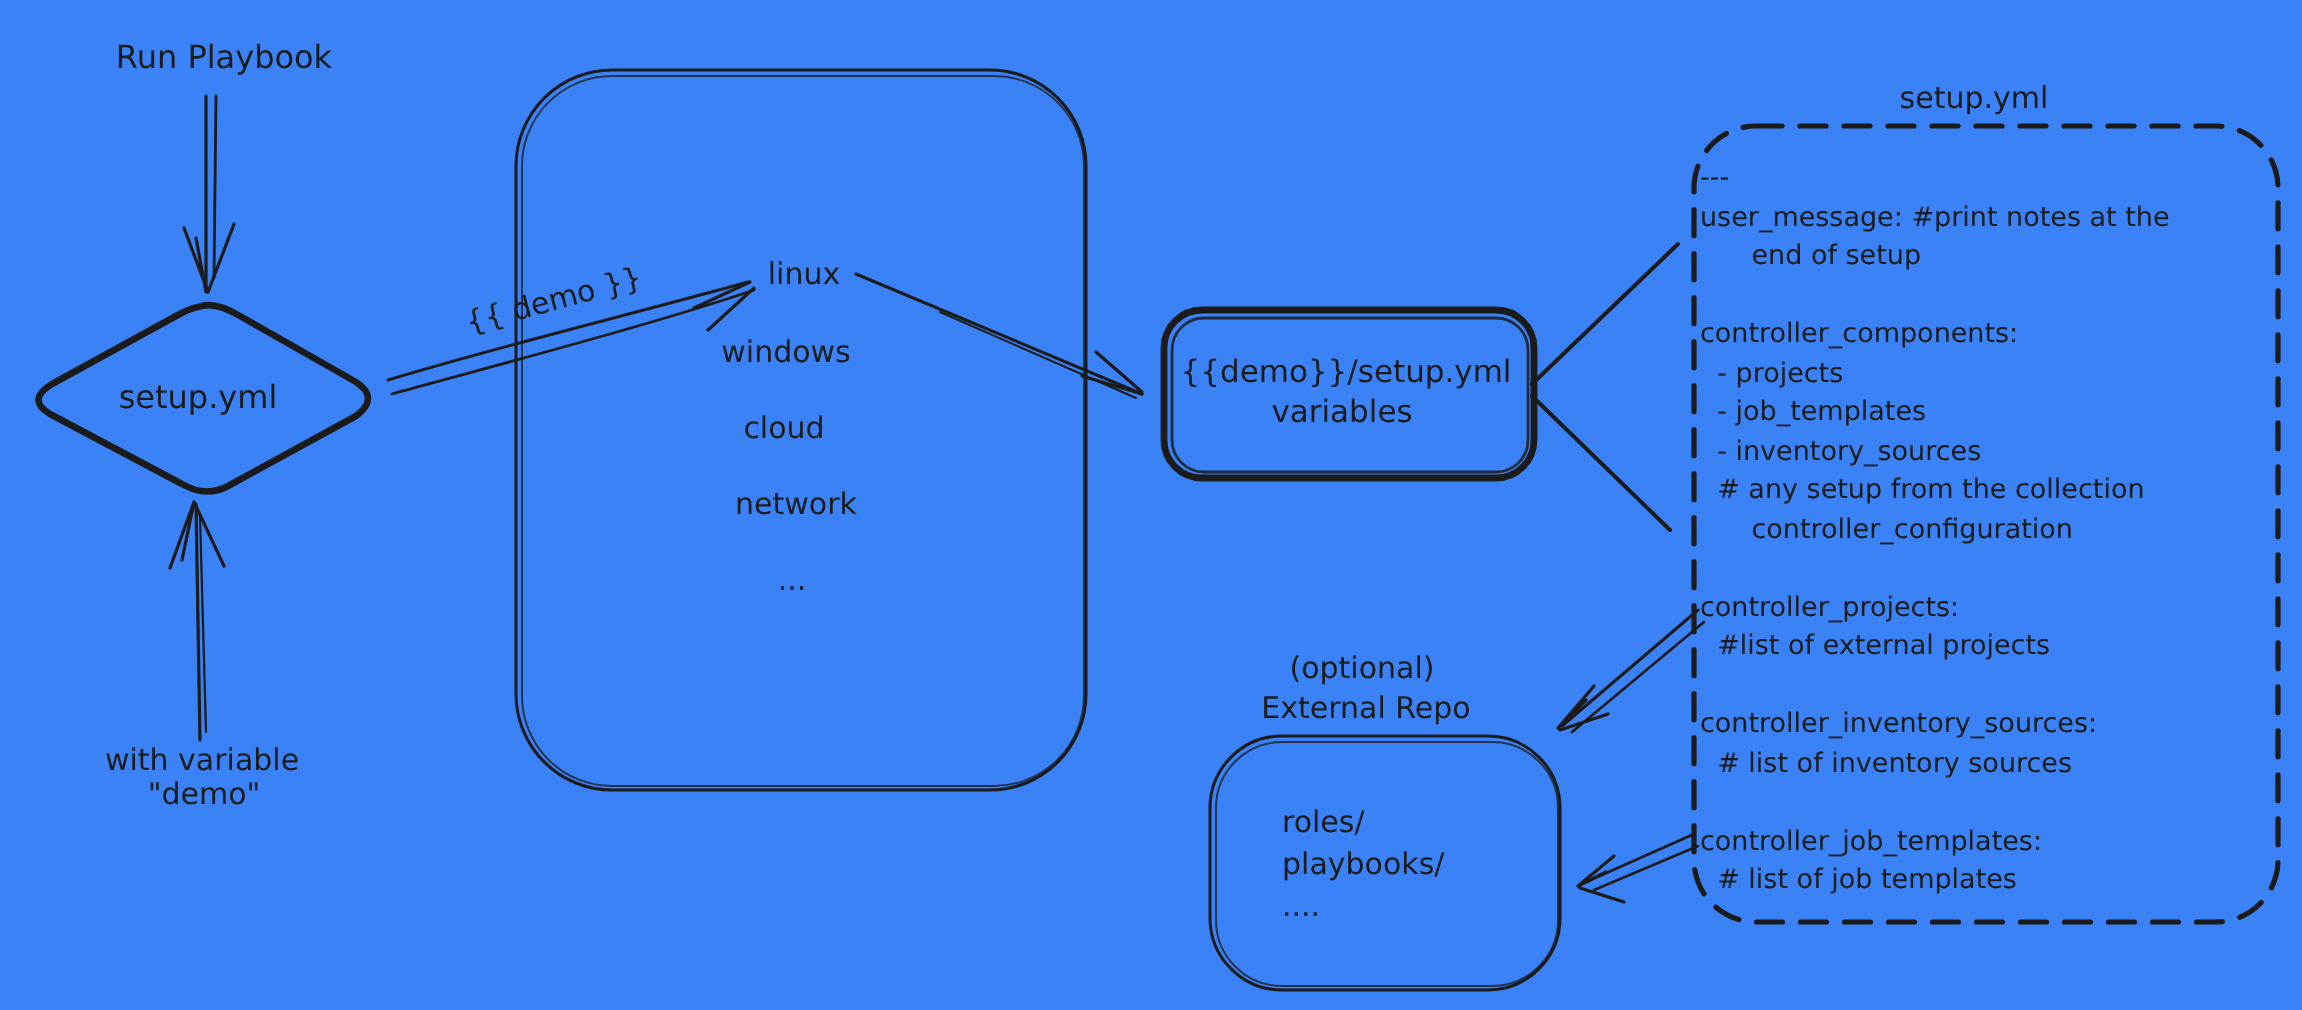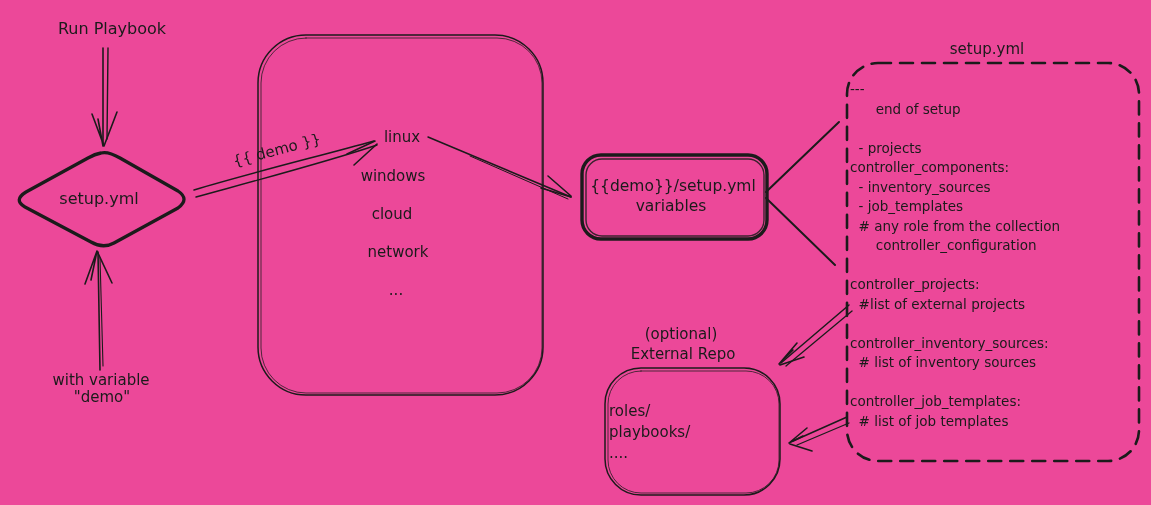--- a/index.html
+++ b/index.html
@@ -1,20 +1,20 @@
 <!DOCTYPE html>
 <html><head>
 <meta charset="utf-8">
 <style>
   html, body { margin: 0; padding: 0; background: #ffffff; }
   .canvas {
     position: relative;
     width: 1151px;
     height: 505px;
-    background: #ec4899;
+    background: #3b82f6;
     overflow: hidden;
     font-family: "DejaVu Sans", "Liberation Sans", sans-serif;
     color: #1b1b1b;
   }
   svg.strokes {
     position: absolute;
     left: 0; top: 0;
     width: 1151px; height: 505px;
   }
   svg.strokes * { fill: none; stroke: #1b1b1b; stroke-linecap: round; stroke-linejoin: round; }
@@ -37,21 +37,21 @@
     transform: translateX(-50%) rotate(-15deg);
   }
   .vars-line1 { left: 673px; top: 178px; font-size: 15.5px; }
   .vars-line2 { left: 671px; top: 198px; font-size: 15.5px; }
   .setup-title { left: 987px; top: 41px; }
   .code-block { position: absolute; left: 850px; top: 80px; }
   .code-line  { white-space: pre; font-size: 13.5px; height: 19.5px; line-height: 19.5px; }
   .ext-optional { left: 681px; top: 326px; text-align: center; }
   .ext-title    { left: 683px; top: 346px; }
   .ext-items { position: absolute; left: 609px; top: 401px; }
-  .ext-line  { white-space: pre; font-size: 15px; height: 21px; line-height: 21px; }
+  .ext-line  { white-space: pre; font-size: 15px; height: 21px; line-height: 21px; padding-left: 32px; }
 </style>
 </head>
 <body>
 
 <div class="canvas">
 
   <svg class="strokes" viewBox="0 0 1151 505">
 
     <g>
       <path d="M103,48 L103,144" stroke-width="1.6"></path>
@@ -126,27 +126,28 @@
   <div class="repo-item" style="left:396px; top:281px;">...</div>
 
   <div class="txt demo-arrow-label">{{ demo }}</div>
 
   <div class="txt ctr vars-line1">{{demo}}/setup.yml</div>
   <div class="txt ctr vars-line2">variables</div>
 
   <div class="txt ctr setup-title">setup.yml</div>
   <div class="code-block">
     <div class="code-line">---</div>
+    <div class="code-line">user_message: #print notes at the</div>
     <div class="code-line">      end of setup</div>
     <div class="code-line"></div>
+    <div class="code-line">controller_components:</div>
     <div class="code-line">  - projects</div>
-    <div class="code-line">controller_components:</div>
+    <div class="code-line">  - job_templates</div>
     <div class="code-line">  - inventory_sources</div>
-    <div class="code-line">  - job_templates</div>
-    <div class="code-line">  # any role from the collection</div>
+    <div class="code-line">  # any setup from the collection</div>
     <div class="code-line">      controller_configuration</div>
     <div class="code-line"></div>
     <div class="code-line">controller_projects:</div>
     <div class="code-line">  #list of external projects</div>
     <div class="code-line"></div>
     <div class="code-line">controller_inventory_sources:</div>
     <div class="code-line">  # list of inventory sources</div>
     <div class="code-line"></div>
     <div class="code-line">controller_job_templates:</div>
     <div class="code-line">  # list of job templates</div>

